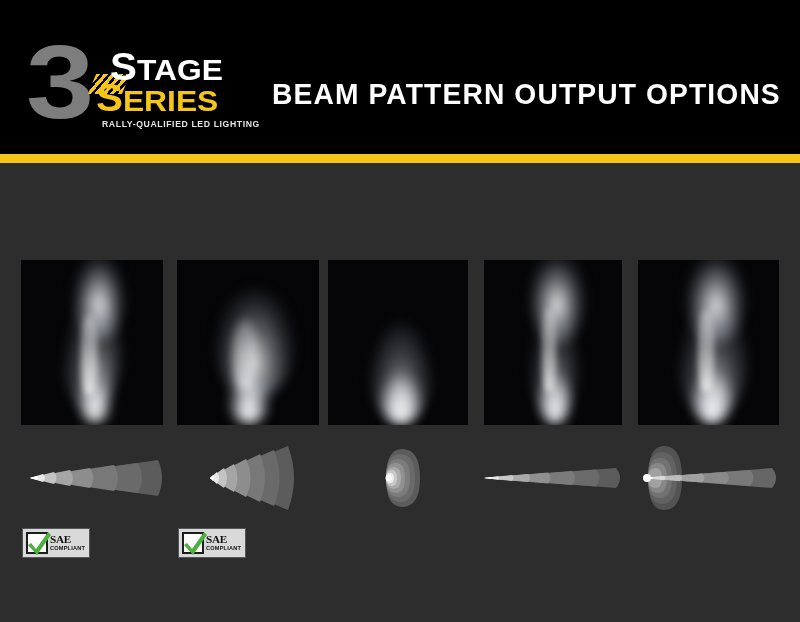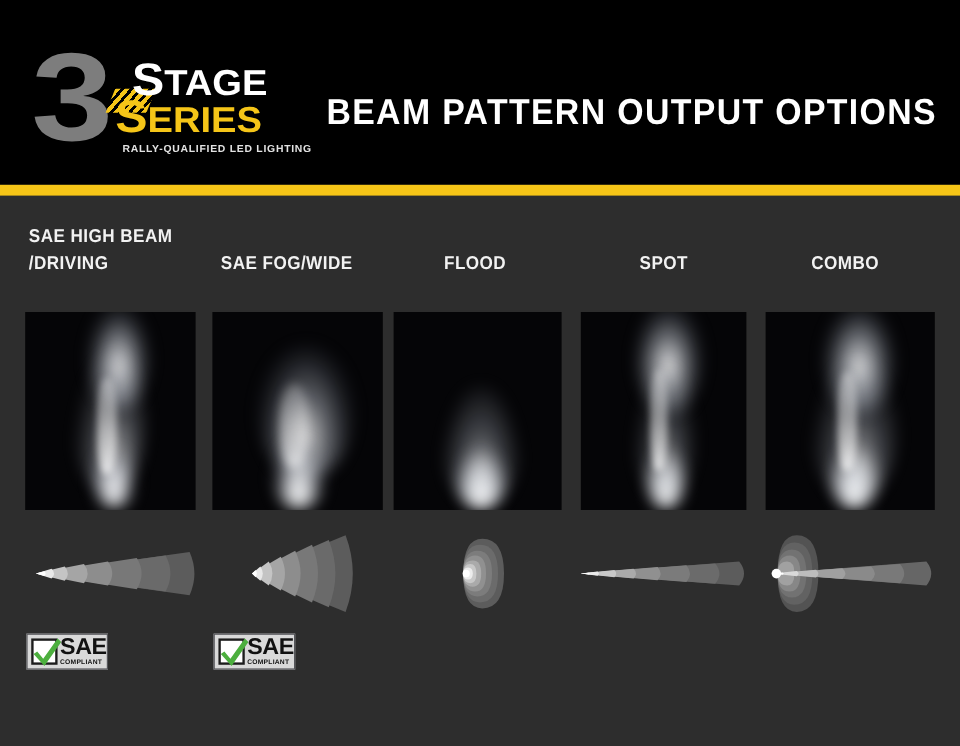--- a/index.html
+++ b/index.html
@@ -111,22 +111,22 @@
     border:2px solid #1c1c1c;
     box-sizing:border-box;
     background:#ffffff;
     position:relative;flex:none;
   }
   .sae-check svg{position:absolute;left:-2px;top:-5px;}
   .sae-text{
     margin-left:2px;line-height:1;
   }
   .sae-word{
-    font-family:Liberation Sans, sans-serif;
-    font-weight:bold;font-size:19px;color:#111111;
+    font-family:Liberation Serif, serif;
+    font-weight:bold;font-size:11px;color:#111111;
     letter-spacing:-0.3px;display:block;
     transform:scaleX(1.02);transform-origin:left top;
   }
   .sae-sub{
     font-family:"Liberation Sans", sans-serif;
     font-weight:bold;font-size:5.6px;color:#111111;
     letter-spacing:0.2px;display:block;margin-top:1px;
     transform:scaleX(1.0);transform-origin:left top;
   }
 </style>
@@ -143,28 +143,20 @@
       <div class="logo-stage"><span class="cap">S</span><span>TAGE</span></div>
       <div class="logo-series"><span class="cap">S</span><span>ERIES</span></div>
       <div class="logo-tag">RALLY-QUALIFIED LED LIGHTING</div>
     </div>
 
     <div class="header-title">BEAM PATTERN OUTPUT OPTIONS</div>
   </div>
 
   <div class="rule-yellow"></div>
 
-  <div class="col-headers">
-    <div class="col-title" style="left:24px;top:2px;width:160px;">SAE HIGH BEAM
-/DRIVING</div>
-    <div class="col-title" style="left:184px;top:24px;width:150px;">SAE FOG/WIDE</div>
-    <div class="col-title" style="left:370px;top:24px;width:110px;">FLOOD</div>
-    <div class="col-title" style="left:533px;top:24px;width:110px;">SPOT</div>
-    <div class="col-title" style="left:676px;top:24px;width:120px;">COMBO</div>
-  </div>
 
   <div class="photo" style="left:21px;width:142px;">
     <div class="beamglow" style="left:52px;top:-6px;width:52px;height:86px;background:radial-gradient(ellipse at 50% 60%,rgba(255,255,255,.92) 0%,rgba(215,220,230,.55) 32%,rgba(120,128,142,.22) 60%,rgba(0,0,0,0) 82%);"></div>
     <div class="beamglow" style="left:40px;top:30px;width:60px;height:120px;background:radial-gradient(ellipse at 58% 80%,rgba(255,255,255,.70) 0%,rgba(190,196,208,.32) 35%,rgba(0,0,0,0) 72%);"></div>
     <div class="beamglow" style="left:56px;top:115px;width:36px;height:48px;background:radial-gradient(ellipse at 50% 75%,rgba(255,255,255,1) 0%,rgba(240,243,250,.75) 30%,rgba(120,126,140,.25) 62%,rgba(0,0,0,0) 85%);"></div>
     <div class="beamglow" style="left:60px;top:55px;width:16px;height:80px;filter:blur(3px);background:linear-gradient(to bottom,rgba(255,255,255,.30),rgba(255,255,255,.70));border-radius:40%;"></div>
   </div>
 
   <div class="photo" style="left:177px;width:142px;">
     <div class="beamglow" style="left:38px;top:28px;width:80px;height:110px;background:radial-gradient(ellipse at 50% 70%,rgba(255,255,255,.80) 0%,rgba(200,206,218,.42) 34%,rgba(90,96,110,.18) 64%,rgba(0,0,0,0) 86%);"></div>

